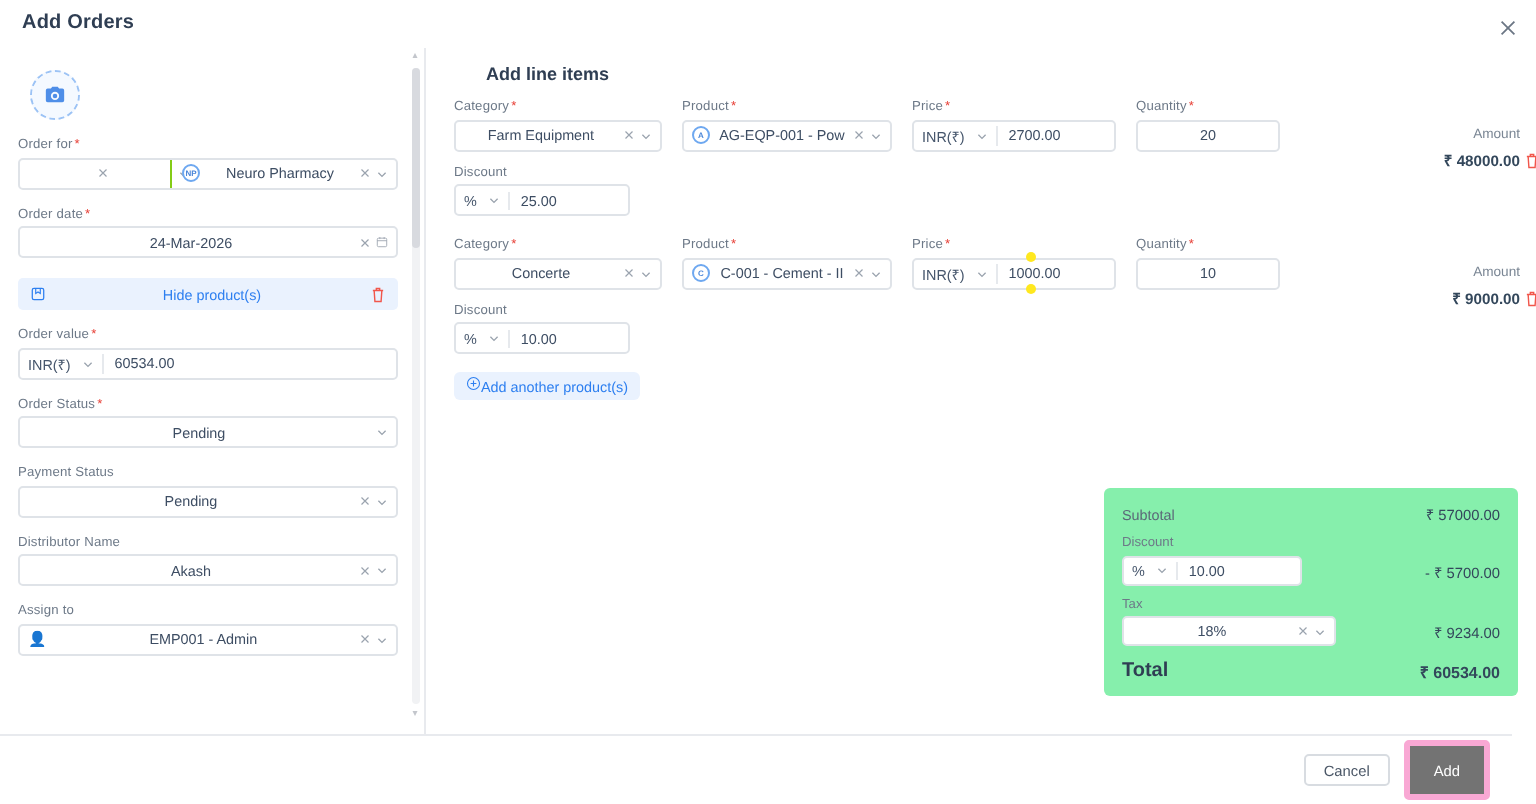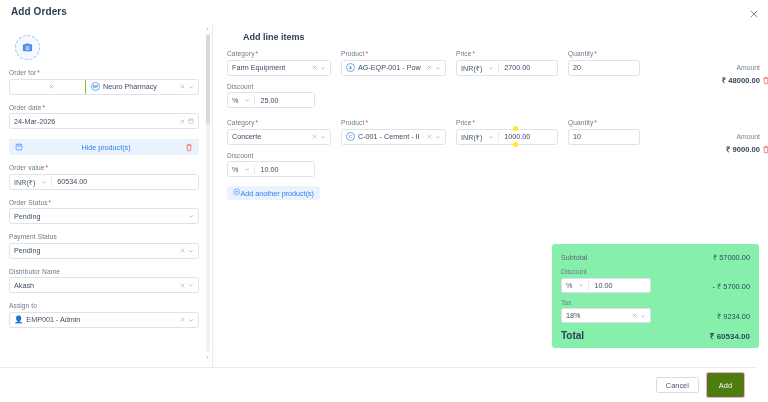--- a/index.html
+++ b/index.html
@@ -66,21 +66,21 @@
   .flabel {
     font-size:6.6px; color:#6d7988; margin-bottom:2.5px; letter-spacing:.1px;
   }
   .flabel .req { color:#e8453c; margin-left:1px; }
   .ctrl {
     height:16px; border:1px solid #dfe3e8; border-radius:2.5px;
     background:#fff; display:flex; align-items:center;
     font-size:7.2px; color:#3d4d63; padding:0 4px; cursor:text;
   }
   .ctrl.sel { cursor:pointer; }
-  .ctrl .val { flex:1; overflow:hidden; white-space:nowrap; }
+  .ctrl .val { flex:1; overflow:hidden; white-space:nowrap;text-align:center; }
   .ctrl .clear, .ctrl .caret {
     color:#9aa3ae; font-size:7px; margin-left:3px; cursor:pointer; flex:none;
   }
   .ctrl .caret svg { width:6px; height:6px; display:block; }
   .ctrl .clear svg { width:5px; height:5px; display:block; }
 
   .split { display:flex; align-items:stretch; gap:0; }
   .split .seg-a {
     width:72px; border-right:1px solid #84cc16; display:flex; align-items:center;
     padding-right:3px;
@@ -169,21 +169,21 @@
   .footer {
     position:absolute; left:0; right:12px; bottom:0; height:35px;
     border-top:1px solid #e8eaee; background:#fff;
     display:flex; align-items:center; justify-content:flex-end; gap:7px; padding-right:11px;
   }
   .btn {
     height:16px; border-radius:2.5px; font-size:7.4px; padding:0 9px;
     display:flex; align-items:center; justify-content:center; cursor:pointer;
   }
   .btn.secondary { border:1px solid #d8dce1; background:#fff; color:#4b5767; }
-  .btn.primary { background:#4d7c0f; color:#fff; border:1px solid #f9a8d4; padding:12px 12px; }
+  .btn.primary { background:#737373; color:#fff; border:3px solid #f9a8d4; padding:12px 12px; }
 
   
   .cursor-dot {
     position:absolute; width:5px; height:5px; border-radius:50%;
     background:#ffe81f; pointer-events:none;
   }
 </style>
 </head>
 <body>
 
@@ -602,21 +602,21 @@
           </span>
           <span class="num">10.00</span>
         </div>
       </div>
       <span class="t-val" style="margin-bottom:2px">- ₹ 5700.00</span>
     </div>
 
     <div class="t-block t-row2">
       <div>
         <div class="sub-lbl">Tax</div>
-        <div class="ctrl sel" style="width:90px;height:15px">
+        <div class="ctrl sel" style="width:107px;height:15px">
           <span class="val">18%</span>
           <span class="clear">
             <svg viewBox="0 0 10 10">
                 <path d="M1.5 1.5 L8.5 8.5 M8.5 1.5 L1.5 8.5" stroke="currentColor" stroke-width="1.2" fill="none"></path>
               </svg>
           </span>
           <span class="caret">
             <svg viewBox="0 0 10 10">
                 <path d="M2 4 L5 7 L8 4" stroke="currentColor" stroke-width="1.1" fill="none"></path>
               </svg>

